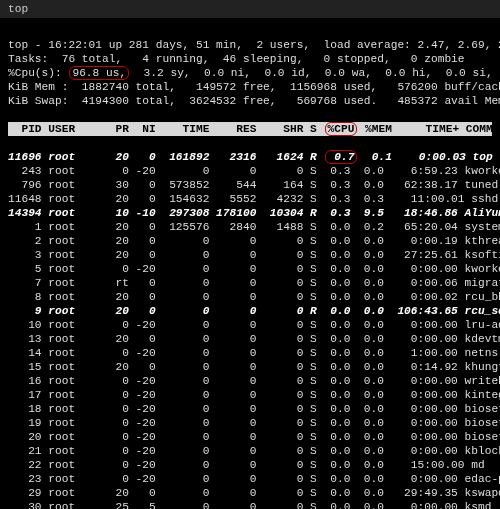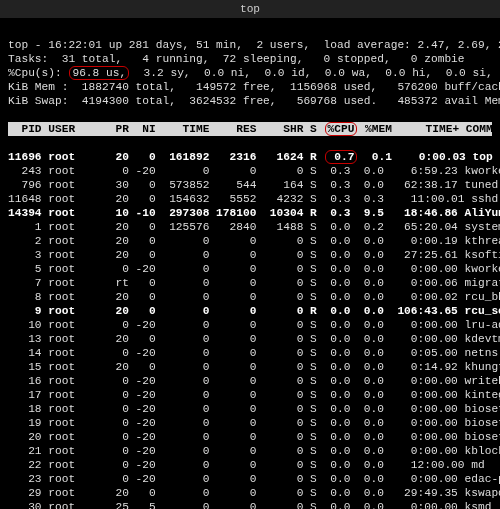--- a/index.html
+++ b/index.html
@@ -17,76 +17,75 @@
   }
   .screen {
     padding: 6px 8px;
     white-space: pre;
   }
   .title-bar {
     background: #222;
     color: #ccc;
     padding: 2px 8px;
     font-weight: normal;
-    text-align: center;
   }
   .line { white-space: pre; }
   .header-row {
     background: #d8d8d8;
     color: #000;
     white-space: pre;
     font-weight: 600;
     display: block;
   }
   .hl-red {
     border: 1.5px solid #c80000;
     padding: 0 2px;
     margin: 0 1px;
     display: inline-block;
     line-height: 12px;
     border-radius: 6px;
   }
-  .b { font-weight: 700; color:#fff; }
+  .b { font-weight: 700; color:#fff;font-style:italic; }
 </style>
 </head>
 <body>
 
 <div class="title-bar">top</div>
 
 <div class="screen">
 <span class="line">top - 16:22:01 up 281 days, 51 min,  2 users,  load average: 2.47, 2.69, 2.87</span>
-<span class="line">Tasks:  31 total,   4 running,  72 sleeping,   0 stopped,   0 zombie</span>
+<span class="line">Tasks:  76 total,   4 running,  46 sleeping,   0 stopped,   0 zombie</span>
 <span class="line"><span>%Cpu(s): </span><span class="hl-red">96.8 us,</span><span>  3.2 sy,  0.0 ni,  0.0 id,  0.0 wa,  0.0 hi,  0.0 si,  0.0 st</span></span>
 <span class="line">KiB Mem :  1882740 total,   149572 free,  1156968 used,   576200 buff/cache</span>
 <span class="line">KiB Swap:  4194300 total,  3624532 free,   569768 used.   485372 avail Mem</span>
 <span class="line"> </span>
 <span class="header-row"><span>  PID USER      PR  NI    TIME    RES    SHR S </span><span class="hl-red">%CPU</span><span> %MEM     TIME+ COMMAND       </span></span>
 <div id="rows"><span class="line b">11696 root      20   0  161892   2316   1624 R <span class="hl-red"> 0.7</span>  0.1    0:00.03 top</span>
 <span class="line">  243 root       0 -20       0      0      0 S  0.3  0.0    6:59.23 kworker/0:1H</span>
 <span class="line">  796 root      30   0  573852    544    164 S  0.3  0.0   62:38.17 tuned</span>
 <span class="line">11648 root      20   0  154632   5552   4232 S  0.3  0.3    11:00.01 sshd</span>
 <span class="line b">14394 root      10 -10  297308 178100  10304 R  0.3  9.5   18:46.86 AliYunDun</span>
 <span class="line">    1 root      20   0  125576   2840   1488 S  0.0  0.2   65:20.04 systemd</span>
 <span class="line">    2 root      20   0       0      0      0 S  0.0  0.0    0:00.19 kthreadd</span>
 <span class="line">    3 root      20   0       0      0      0 S  0.0  0.0   27:25.61 ksoftirqd/0</span>
 <span class="line">    5 root       0 -20       0      0      0 S  0.0  0.0    0:00.00 kworker/0:0H</span>
 <span class="line">    7 root      rt   0       0      0      0 S  0.0  0.0    0:00.06 migration/0</span>
 <span class="line">    8 root      20   0       0      0      0 S  0.0  0.0    0:00.02 rcu_bh</span>
 <span class="line b">    9 root      20   0       0      0      0 R  0.0  0.0  106:43.65 rcu_sched</span>
 <span class="line">   10 root       0 -20       0      0      0 S  0.0  0.0    0:00.00 lru-add-drain</span>
 <span class="line">   13 root      20   0       0      0      0 S  0.0  0.0    0:00.00 kdevtmpfs</span>
-<span class="line">   14 root       0 -20       0      0      0 S  0.0  0.0    0:05.00 netns</span>
+<span class="line">   14 root       0 -20       0      0      0 S  0.0  0.0    1:00.00 netns</span>
 <span class="line">   15 root      20   0       0      0      0 S  0.0  0.0    0:14.92 khungtaskd</span>
 <span class="line">   16 root       0 -20       0      0      0 S  0.0  0.0    0:00.00 writeback</span>
 <span class="line">   17 root       0 -20       0      0      0 S  0.0  0.0    0:00.00 kintegrityd</span>
 <span class="line">   18 root       0 -20       0      0      0 S  0.0  0.0    0:00.00 bioset</span>
 <span class="line">   19 root       0 -20       0      0      0 S  0.0  0.0    0:00.00 bioset</span>
 <span class="line">   20 root       0 -20       0      0      0 S  0.0  0.0    0:00.00 bioset</span>
 <span class="line">   21 root       0 -20       0      0      0 S  0.0  0.0    0:00.00 kblockd</span>
-<span class="line">   22 root       0 -20       0      0      0 S  0.0  0.0    12:00.00 md</span>
+<span class="line">   22 root       0 -20       0      0      0 S  0.0  0.0    15:00.00 md</span>
 <span class="line">   23 root       0 -20       0      0      0 S  0.0  0.0    0:00.00 edac-poller</span>
 <span class="line">   29 root      20   0       0      0      0 S  0.0  0.0   29:49.35 kswapd0</span>
 <span class="line">   30 root      25   5       0      0      0 S  0.0  0.0    0:00.00 ksmd</span>
 
 
 
 
 
 
 </div>

